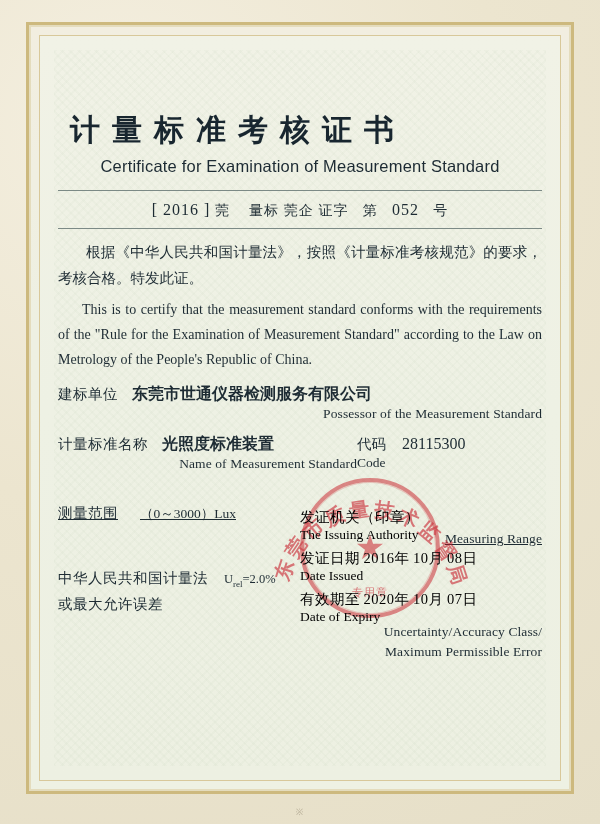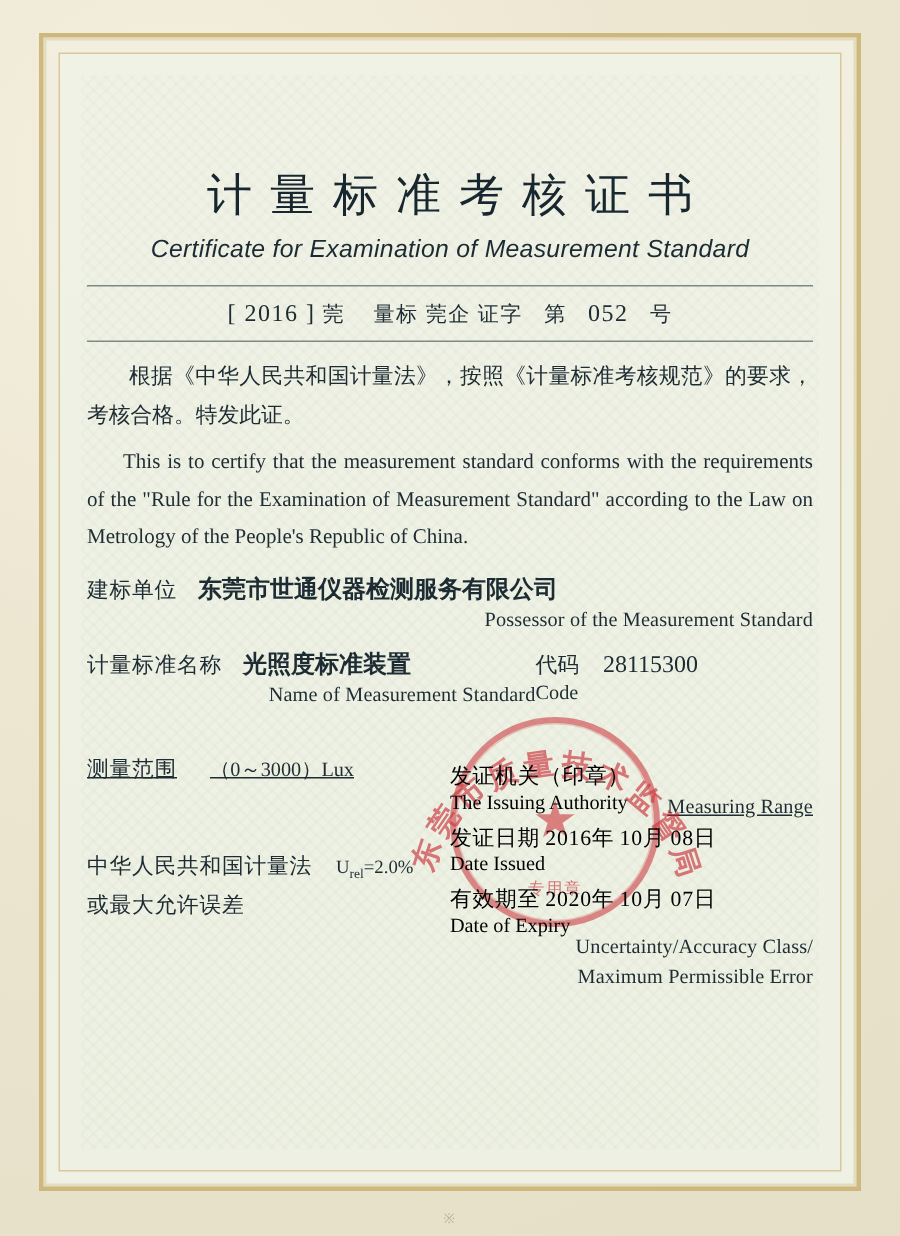--- a/index.html
+++ b/index.html
@@ -57,37 +57,36 @@
 
   .content {
     position: absolute;
     left: 58px;
     top: 110px;
     width: 484px;
     color: #1d2b33;
   }
 
   .title-cn {
-    text-align: center;
+    text-align: left;
     font-family: "Liberation Serif", serif;
     font-size: 30px;
-    font-weight: normal;
+    font-weight: bold;
     letter-spacing: 12px;
     color: #18262f;
     text-indent: 12px;
     margin: 0 0 6px 0;
   }
   .title-en {
     text-align: center;
     font-family: "Liberation Sans", sans-serif;
     font-size: 16.5px;
     color: #1c2a33;
     margin: 0 0 14px 0;
     letter-spacing: 0.2px;
-    font-style: italic;
   }
 
   .rule {
     height: 1px;
     background: #7c8a86;
     margin: 0 0 4px 0;
   }
 
   .numline {
     text-align: center;

